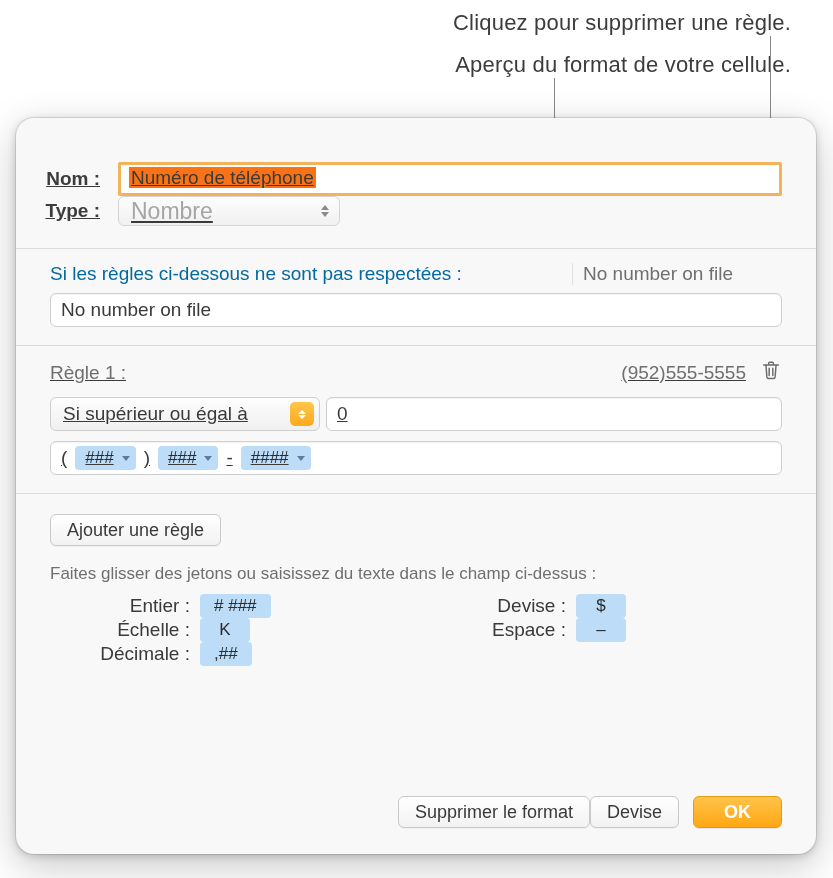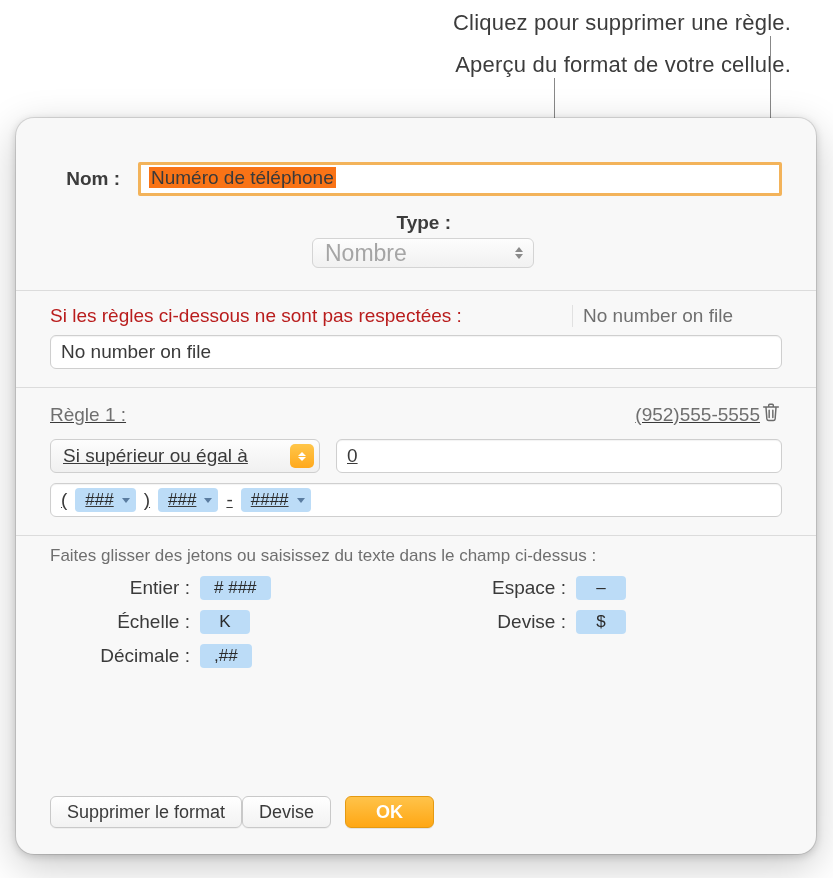--- a/index.html
+++ b/index.html
@@ -47,21 +47,22 @@
     background: #f8f8f8;
     box-shadow: 0 0 0 1px rgba(0,0,0,0.10), 0 12px 40px rgba(0,0,0,0.22), 0 2px 8px rgba(0,0,0,0.18);
     overflow: hidden;
   }
   .label {
     font-weight: 600;
     color: #3c3c3c;
   }
 
   .top-section {
-    padding: 44px 34px 22px 34px;
+    padding: 44px 34px 22px 14px;
+    text-decoration: underline;
   }
   .nom-row {
     display: flex;
     align-items: center;
     gap: 18px;
   }
   .nom-label { width: 70px; text-align: right; }
   .nom-input {
     flex: 1;
     height: 34px;
@@ -75,22 +76,21 @@
   }
   .nom-input-selection {
     background: #f97316;
     padding: 0 2px;
   }
 
   .type-row {
     display: flex;
     align-items: center;
     gap: 4px;
-    margin-top: 16px;
-    flex-direction: column;
+    margin-top: 0;
   }
   .type-label { width: 70px; text-align: right; }
   .type-select {
     width: 222px;
     height: 30px;
     border: 1px solid #d4d4d4;
     border-radius: 6px;
     background: linear-gradient(#fdfdfd,#f1f1f1);
     display: flex;
     align-items: center;
@@ -111,21 +111,21 @@
   .stepper .down { border-top: 5px solid #8a8a8a; }
 
   .divider { border-top: 1px solid #dcdcdc; }
 
   .rules-intro {
     display: flex;
     padding: 14px 34px 0 34px;
   }
   .rules-intro-left {
     flex: 1;
-    color: #b91c1c;
+    color: #0369a1;
     font-size: 19px;
   }
   .rules-intro-right {
     width: 210px;
     color: #6f6f6f;
     font-size: 19px;
     text-align: left;
     padding-left: 10px;
     border-left: 1px solid #e1e1e1;
   }
@@ -153,30 +153,31 @@
   .rule-header {
     display: flex;
     align-items: center;
     justify-content: space-between;
     color: #6f6f6f;
     font-size: 19px;
   }
   .rule-header-right {
     display: flex;
     align-items: center;
+    gap: 14px;
     justify-content: flex-end;
   }
   .trash-icon {
     width: 22px; height: 24px;
     color: #6b6b6b;
   }
 
   .rule-cond {
     display: flex;
-    gap: 16px;
+    gap: 6px;
     margin-top: 10px;
   }
   .popup {
     height: 34px;
     border: 1px solid #cfcfcf;
     border-radius: 6px;
     background: linear-gradient(#fdfdfd,#f0f0f0);
     display: flex;
     align-items: center;
     padding: 0 0 0 12px;
@@ -266,42 +267,41 @@
   }
   .tokens-grid {
     display: flex;
     padding: 10px 34px 0 34px;
     gap: 40px;
   }
   .tokens-col {
     flex: 1;
     display: flex;
     flex-direction: column;
-    gap: 10px;
   }
   .tok-row {
     display: flex;
     align-items: center;
     gap: 10px;
   }
   .tok-label {
     width: 140px;
     text-align: right;
     color: #3a3a3a;
     font-size: 19px;
   }
   .tok-label-r { width: 130px; }
 
   .footer {
     position: absolute;
     left: 0; right: 0; bottom: 0;
     padding: 22px 34px 26px 34px;
     display: flex;
     align-items: center;
-    justify-content: flex-start;
+    justify-content: flex-end;
   }
   .footer-right {
     display: flex;
     gap: 14px;
     align-items: center;
   }
   .ok-btn {
     height: 32px;
     border: 1px solid #e59a12;
     border-radius: 6px;
@@ -396,46 +396,49 @@
         <span class="plain">-</span>
         <span class="token">
           <span>####</span>
             <span class="chev"></span>
         </span>
       </div>
     </div>
 
     <div class="divider"></div>
 
+    <div class="add-rule-wrap">
+      <span class="mac-btn">Ajouter une règle</span>
+    </div>
 
     <div class="tokens-help">Faites glisser des jetons ou saisissez du texte dans le champ ci-dessus :</div>
 
     <div class="tokens-grid">
       <div class="tokens-col">
         <div class="tok-row">
           <div class="tok-label">Entier :</div>
           <span class="token-static"># ###</span>
         </div>
         <div class="tok-row">
           <div class="tok-label">Échelle :</div>
           <span class="token-static">K</span>
         </div>
         <div class="tok-row">
           <div class="tok-label">Décimale :</div>
           <span class="token-static">,##</span>
         </div>
       </div>
       <div class="tokens-col">
         <div class="tok-row">
+          <div class="tok-label tok-label-r">Devise :</div>
+          <span class="token-static">$</span>
+        </div>
+        <div class="tok-row">
           <div class="tok-label tok-label-r">Espace :</div>
           <span class="token-static">–</span>
-        </div>
-        <div class="tok-row">
-          <div class="tok-label tok-label-r">Devise :</div>
-          <span class="token-static">$</span>
         </div>
       </div>
     </div>
 
     <div class="footer">
       <span class="mac-btn">Supprimer le format</span>
       <div class="footer-right">
         <span class="mac-btn">Devise</span>
         <span class="ok-btn">OK</span>
       </div>

